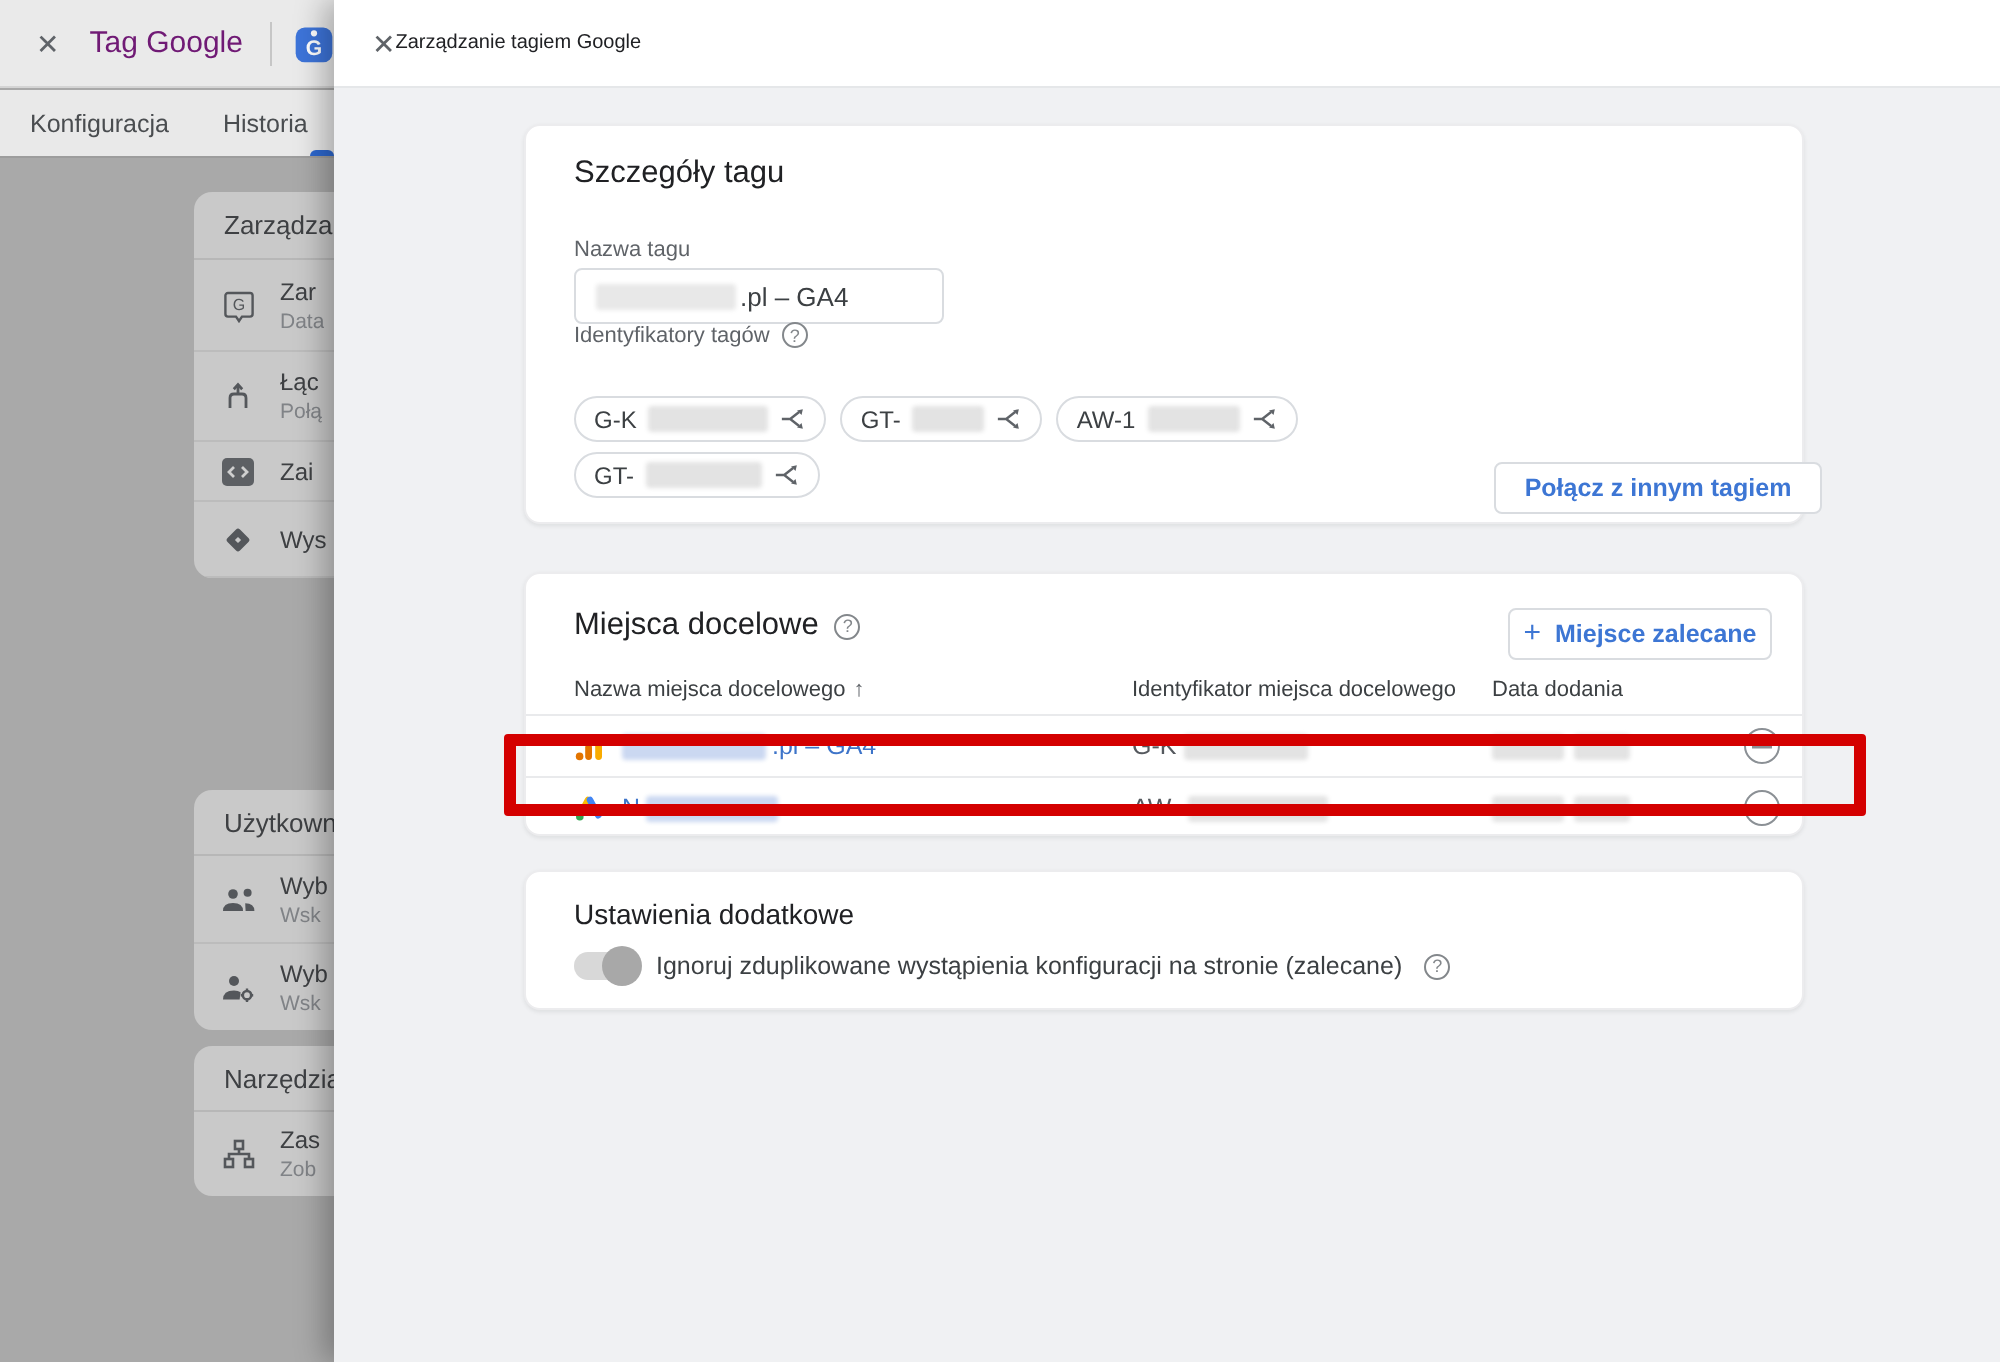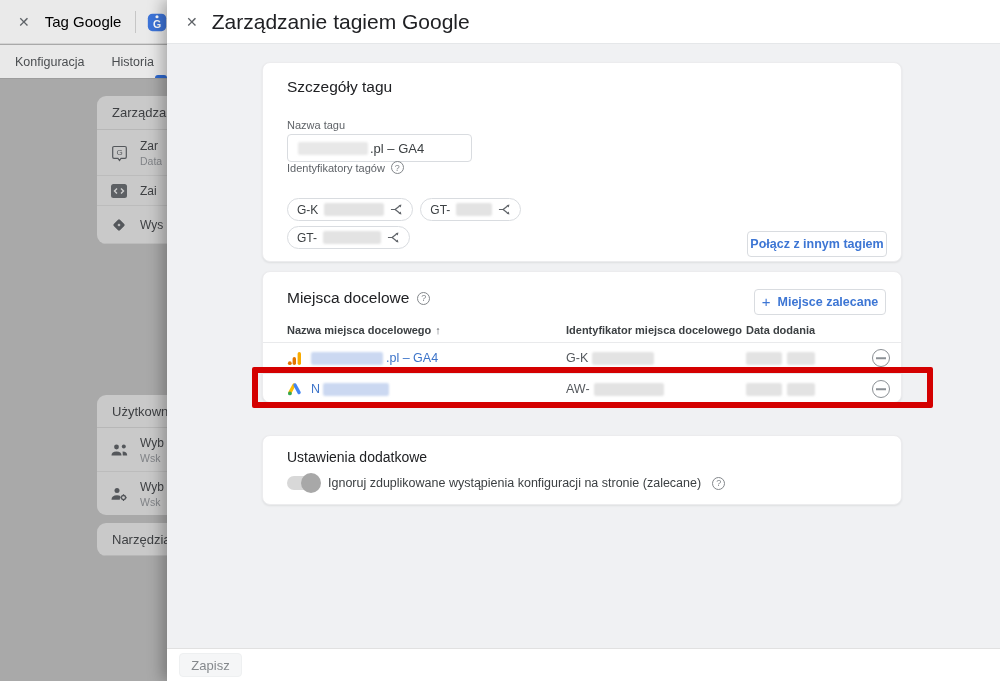--- a/index.html
+++ b/index.html
@@ -5,21 +5,21 @@
   *{margin:0;padding:0;box-sizing:border-box}
   html,body{background:#fff}
   .stage{position:relative;width:1000px;height:681px;overflow:hidden;
          font-family:"Liberation Sans","DejaVu Sans",sans-serif;color:#202124;background:#a9a9a9}
 
   
   .bg-topbar{position:absolute;left:0;top:0;width:100%;height:44px;background:#eaeaea;
              border-bottom:1px solid #d4d4d4;display:flex;align-items:center}
   .x-glyph{font-size:14px;color:#5f6368;line-height:1}
   .bg-close{margin-left:18px;cursor:pointer}
-  .bg-title{margin-left:15px;font-size:15px;color:#000000}
+  .bg-title{margin-left:15px;font-size:15px;color:#701a75}
   .bg-vdiv{width:1px;height:22px;background:#c6c6c6;margin-left:14px}
   .bg-taglogo{margin-left:10px;display:flex}
   .bg-tabs{position:absolute;left:0;top:45px;width:100%;height:33px;background:#e9e9e9;
            display:flex;align-items:center;font-size:12.5px;color:#4a4d50}
   .bg-tab{cursor:pointer}
   .bg-tab.t1{margin-left:15px}.bg-tab.t2{margin-left:27px}.bg-tab.t3{margin-left:26px;color:#2d68cf}
   .tab-underline{position:absolute;left:155px;bottom:0;width:12px;height:3px;background:#2d68cf;border-radius:3px 3px 0 0}
   .bg-scrim{position:absolute;left:0;top:78px;width:100%;height:603px;background:#a9a9a9;border-top:1px solid #9d9d9d}
 
   
@@ -33,50 +33,50 @@
   .sb-text{margin-left:11px;overflow:hidden}
   .sb-l1{font-size:12px;color:#3e4043}
   .sb-l2{font-size:10.5px;color:#808387;margin-top:2px}
 
   
   .overlay{position:absolute;left:167px;top:0;width:833px;height:681px;background:#f0f1f3;
            box-shadow:-5px 0 14px rgba(0,0,0,.28)}
   .ov-header{position:absolute;left:0;top:0;width:100%;height:44px;background:#fff;
              border-bottom:1px solid #e5e7e9;display:flex;align-items:center}
   .ov-close{margin-left:19px;cursor:pointer}
-  .ov-title{margin-left:14px;font-size:21px;color:#202124}
+  .ov-title{font-size:10px;color:#202124}
 
   .card{position:absolute;left:95px;width:640px;background:#fff;border-radius:8px;
         border:1px solid #ececee;box-shadow:0 1px 2px rgba(60,64,67,.10)}
   .card1{top:62px;height:200px}
-  .card2{top:271px;height:132px}
+  .card2{top:286px;height:132px}
   .card3{top:435px;height:70px}
 
   .h1{position:absolute;left:24px;font-size:15.5px;color:#202124}
   .lbl{position:absolute;left:24px;font-size:11px;color:#5f6368;display:flex;align-items:center;gap:6px}
   .help{display:inline-flex;width:13px;height:13px;border:1px solid #83878b;border-radius:50%;
         align-items:center;justify-content:center;font-size:9px;color:#83878b;cursor:pointer;flex:0 0 13px}
   .blur{display:inline-block;height:13px;border-radius:2px;background:#e3e3e3;filter:blur(1px)}
   .blur.blue{background:#cbd8f1}
   .blur.inp{background:#e8e8e8}
 
   .tag-name-input{position:absolute;left:24px;top:71px;width:185px;height:28px;border:1px solid #d9dce0;
                   border-radius:4px;background:#fff;display:flex;align-items:center;padding-left:10px;gap:2px;
                   font-size:13px;color:#3c4043}
   .chips-row{position:absolute;left:24px;display:flex;gap:7px}
   .chip{display:inline-flex;align-items:center;height:23px;border:1px solid #d9dce0;border-radius:12px;
         padding:0 9px;gap:6px;font-size:12px;color:#3c4043;background:#fff;cursor:pointer}
   .btn-outline{position:absolute;display:flex;align-items:center;justify-content:center;gap:7px;
                border:1px solid #d9dce0;border-radius:4px;background:#fff;color:#3d76d4;
                font-size:12.5px;font-weight:bold;cursor:pointer}
-  .btn-connect{left:484px;top:168px;width:140px;height:26px}
+  .btn-connect{left:484px;top:168px;width:164px;height:26px}
   .btn-add{left:491px;top:17px;width:132px;height:26px}
   .plus{font-size:15px;font-weight:normal;line-height:1;margin-top:-1px}
 
-  .col-h{position:absolute;top:52px;font-size:11px;font-weight:bold;color:#3c4043;display:flex;gap:4px;align-items:center}
+  .col-h{position:absolute;top:52px;font-size:11px;font-weight:normal;color:#3c4043;display:flex;gap:4px;align-items:center}
   .sort{font-size:11px;color:#5f6368}
   .row-divider{position:absolute;left:0;width:100%;height:1px;background:#e9eaec}
   .dest-row{position:absolute;left:0;width:100%;height:30px}
   .cell-icon{position:absolute;left:24px;top:8px;display:flex}
   .dest-name{position:absolute;left:48px;top:8px;display:inline-flex;align-items:center;gap:3px;
              font-size:12.5px;color:#3d74c9;text-decoration:none;cursor:pointer}
   .dest-id{position:absolute;left:303px;top:8px;display:inline-flex;align-items:center;gap:4px;
            font-size:12.5px;color:#55595e}
   .dest-date{position:absolute;left:483px;top:9px;display:inline-flex;gap:5px}
   .remove{position:absolute;left:609px;top:6px;width:18px;height:18px;border:1.5px solid #8b9095;
@@ -131,20 +131,32 @@
         <svg width="17" height="18" viewBox="0 0 17 18" fill="none" stroke="currentColor" stroke-width="1.2">
           <path d="M3 2.5 h11 a1.3 1.3 0 0 1 1.3 1.3 V13 a1.3 1.3 0 0 1 -1.3 1.3 H10 L8.5 16.5 7 14.3 H3 A1.3 1.3 0 0 1 1.7 13 V3.8 A1.3 1.3 0 0 1 3 2.5 Z"></path>
           <text x="8.5" y="11" font-size="8" fill="currentColor" stroke="none" text-anchor="middle" font-family="Liberation Sans, sans-serif">G</text>
         </svg>
       </span>
       <div class="sb-text">
         <div class="sb-l1">Zar</div>
         <div class="sb-l2">Data</div>
       </div>
     </div>
+    <div class="sb-item" style="height:45px">
+      <span class="sb-icon">
+        <svg width="16" height="16" viewBox="0 0 16 16" fill="none" stroke="currentColor" stroke-width="1.4">
+          <path d="M4 14 V9 q0-2 2-2 h2 M12 14 V9 q0-2 -2-2 h-2 M8 7 V2.6"></path>
+          <path d="M5.9 4.6 L8 2.3 L10.1 4.6"></path>
+        </svg>
+      </span>
+      <div class="sb-text">
+        <div class="sb-l1">Łąc</div>
+        <div class="sb-l2">Połą</div>
+      </div>
+    </div>
     <div class="sb-item" style="height:30px">
       <span class="sb-icon">
         <svg width="18" height="16" viewBox="0 0 18 16">
           <rect x="1" y="1" width="16" height="14" rx="2.5" fill="#5d6064"></rect>
           <path d="M7 5.5 L4.5 8 L7 10.5 M11 5.5 L13.5 8 L11 10.5" stroke="#cfcfcf" stroke-width="1.4" fill="none"></path>
         </svg>
       </span>
       <div class="sb-text">
         <div class="sb-l1">Zai</div>
       </div>
@@ -189,20 +201,34 @@
       </span>
       <div class="sb-text">
         <div class="sb-l1">Wyb</div>
         <div class="sb-l2">Wsk</div>
       </div>
     </div>
   </div>
 
   <div class="sb-group" style="top:523px">
     <div class="sb-header" style="height:33px">Narzędzia</div>
+    <div class="sb-item last" style="height:42px">
+      <span class="sb-icon">
+        <svg width="17" height="16" viewBox="0 0 17 16" fill="none" stroke="currentColor" stroke-width="1.3">
+          <rect x="6.5" y="1.5" width="4" height="4"></rect>
+          <rect x="1.5" y="10.5" width="4" height="4"></rect>
+          <rect x="11.5" y="10.5" width="4" height="4"></rect>
+          <path d="M8.5 5.5 V8 M3.5 10.5 V8 H13.5 V10.5"></path>
+        </svg>
+      </span>
+      <div class="sb-text">
+        <div class="sb-l1">Zas</div>
+        <div class="sb-l2">Zob</div>
+      </div>
+    </div>
   </div>
 
   <div class="overlay">
 
     <div class="ov-header">
       <span class="ov-close x-glyph">✕</span>
       <span class="ov-title">Zarządzanie tagiem Google</span>
     </div>
 
     <div class="card card1">
@@ -232,20 +258,31 @@
           <span>GT-</span>
           <span class="blur" style="width:36px"></span>
           <span style="display:flex">
             <svg width="13" height="13" viewBox="0 0 14 14">
               <path d="M1 7 H5.5 M5.5 7 L10.3 3.2 M5.5 7 L10.3 10.8" fill="none" stroke="#5f6368" stroke-width="1.3"></path>
               <path d="M12.3 1.7 L9.2 2.4 L11.6 4.8 Z" fill="#5f6368"></path>
               <path d="M12.3 12.3 L9.2 11.6 L11.6 9.2 Z" fill="#5f6368"></path>
             </svg>
           </span>
         </span>
+        <span class="chip">
+          <span>AW-1</span>
+          <span class="blur" style="width:46px"></span>
+          <span style="display:flex">
+            <svg width="13" height="13" viewBox="0 0 14 14">
+              <path d="M1 7 H5.5 M5.5 7 L10.3 3.2 M5.5 7 L10.3 10.8" fill="none" stroke="#5f6368" stroke-width="1.3"></path>
+              <path d="M12.3 1.7 L9.2 2.4 L11.6 4.8 Z" fill="#5f6368"></path>
+              <path d="M12.3 12.3 L9.2 11.6 L11.6 9.2 Z" fill="#5f6368"></path>
+            </svg>
+          </span>
+        </span>
       </div>
       <div class="chips-row" style="top:163px">
         <span class="chip">
           <span>GT-</span>
           <span class="blur" style="width:58px"></span>
           <span style="display:flex">
             <svg width="13" height="13" viewBox="0 0 14 14">
               <path d="M1 7 H5.5 M5.5 7 L10.3 3.2 M5.5 7 L10.3 10.8" fill="none" stroke="#5f6368" stroke-width="1.3"></path>
               <path d="M12.3 1.7 L9.2 2.4 L11.6 4.8 Z" fill="#5f6368"></path>
               <path d="M12.3 12.3 L9.2 11.6 L11.6 9.2 Z" fill="#5f6368"></path>
@@ -336,18 +373,15 @@
         <span class="toggle">
           <span class="toggle-knob"></span>
         </span>
         <span class="toggle-label">Ignoruj zduplikowane wystąpienia konfiguracji na stronie (zalecane)</span>
         <span class="help toggle-help">?</span>
       </div>
     </div>
 
     <div class="red-box"></div>
 
-    <div class="ov-footer">
-      <div class="save-btn">Zapisz</div>
-    </div>
 
   </div>
 </div>
 
 </body></html>

